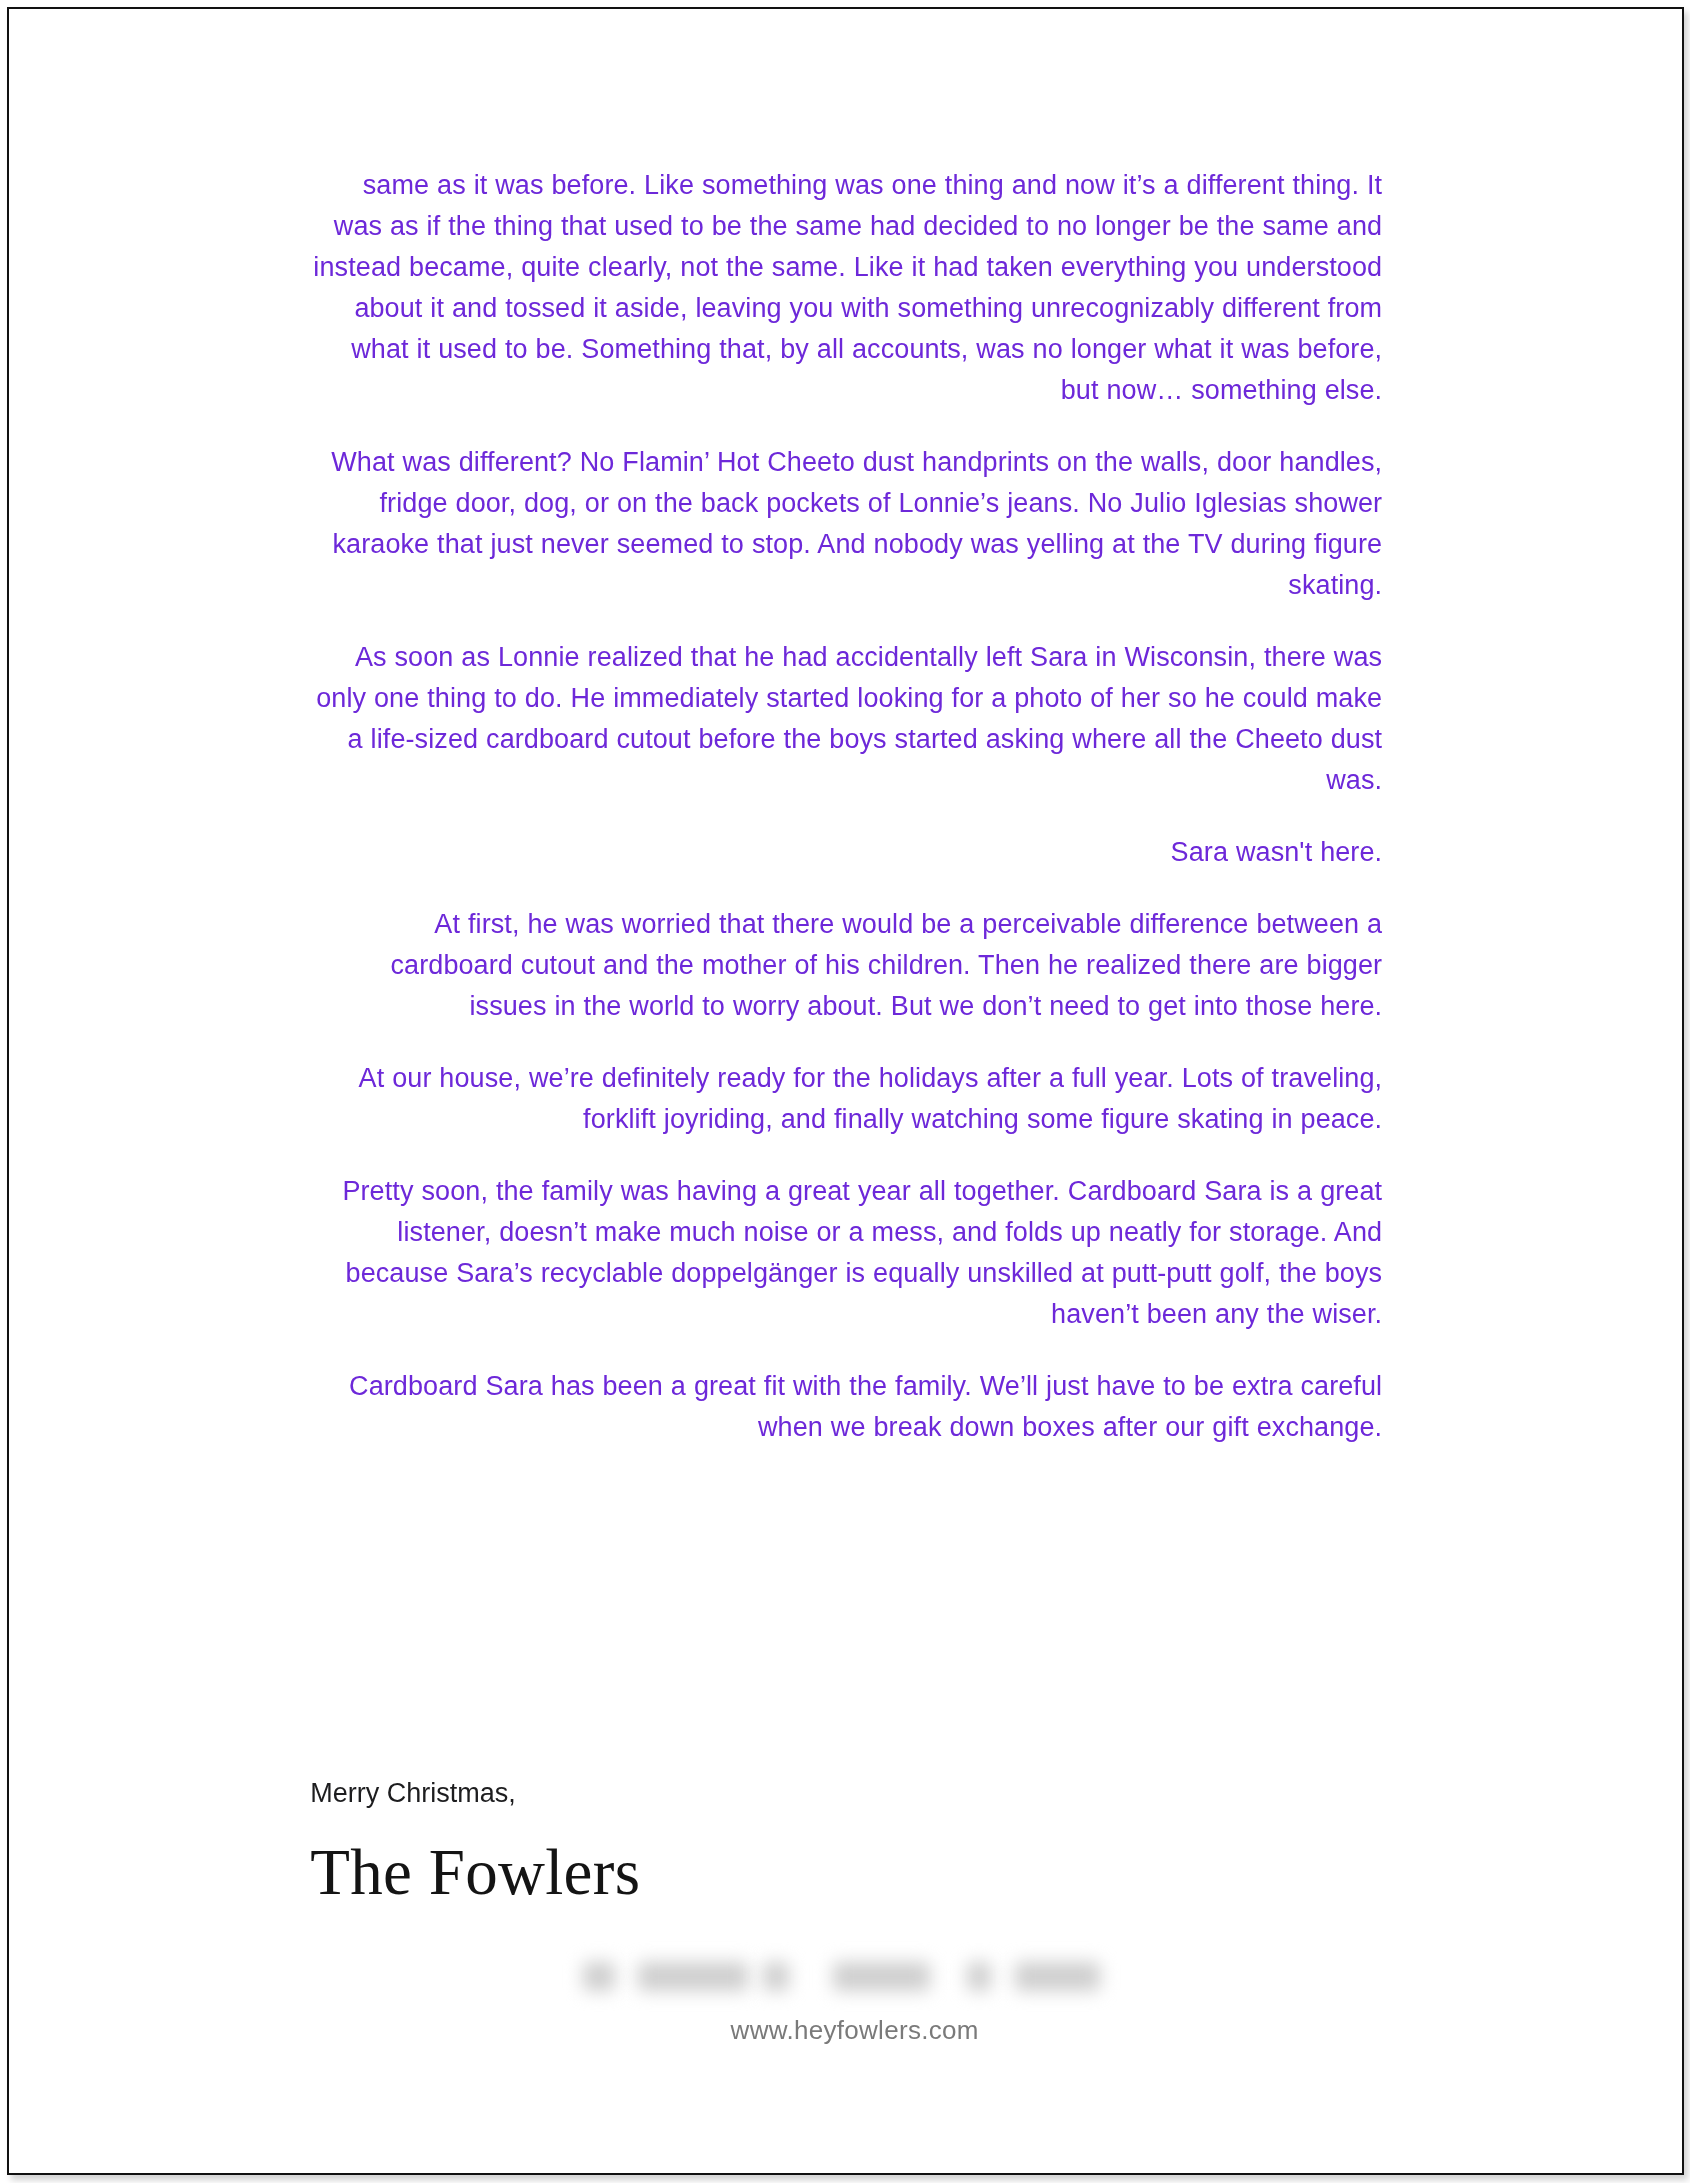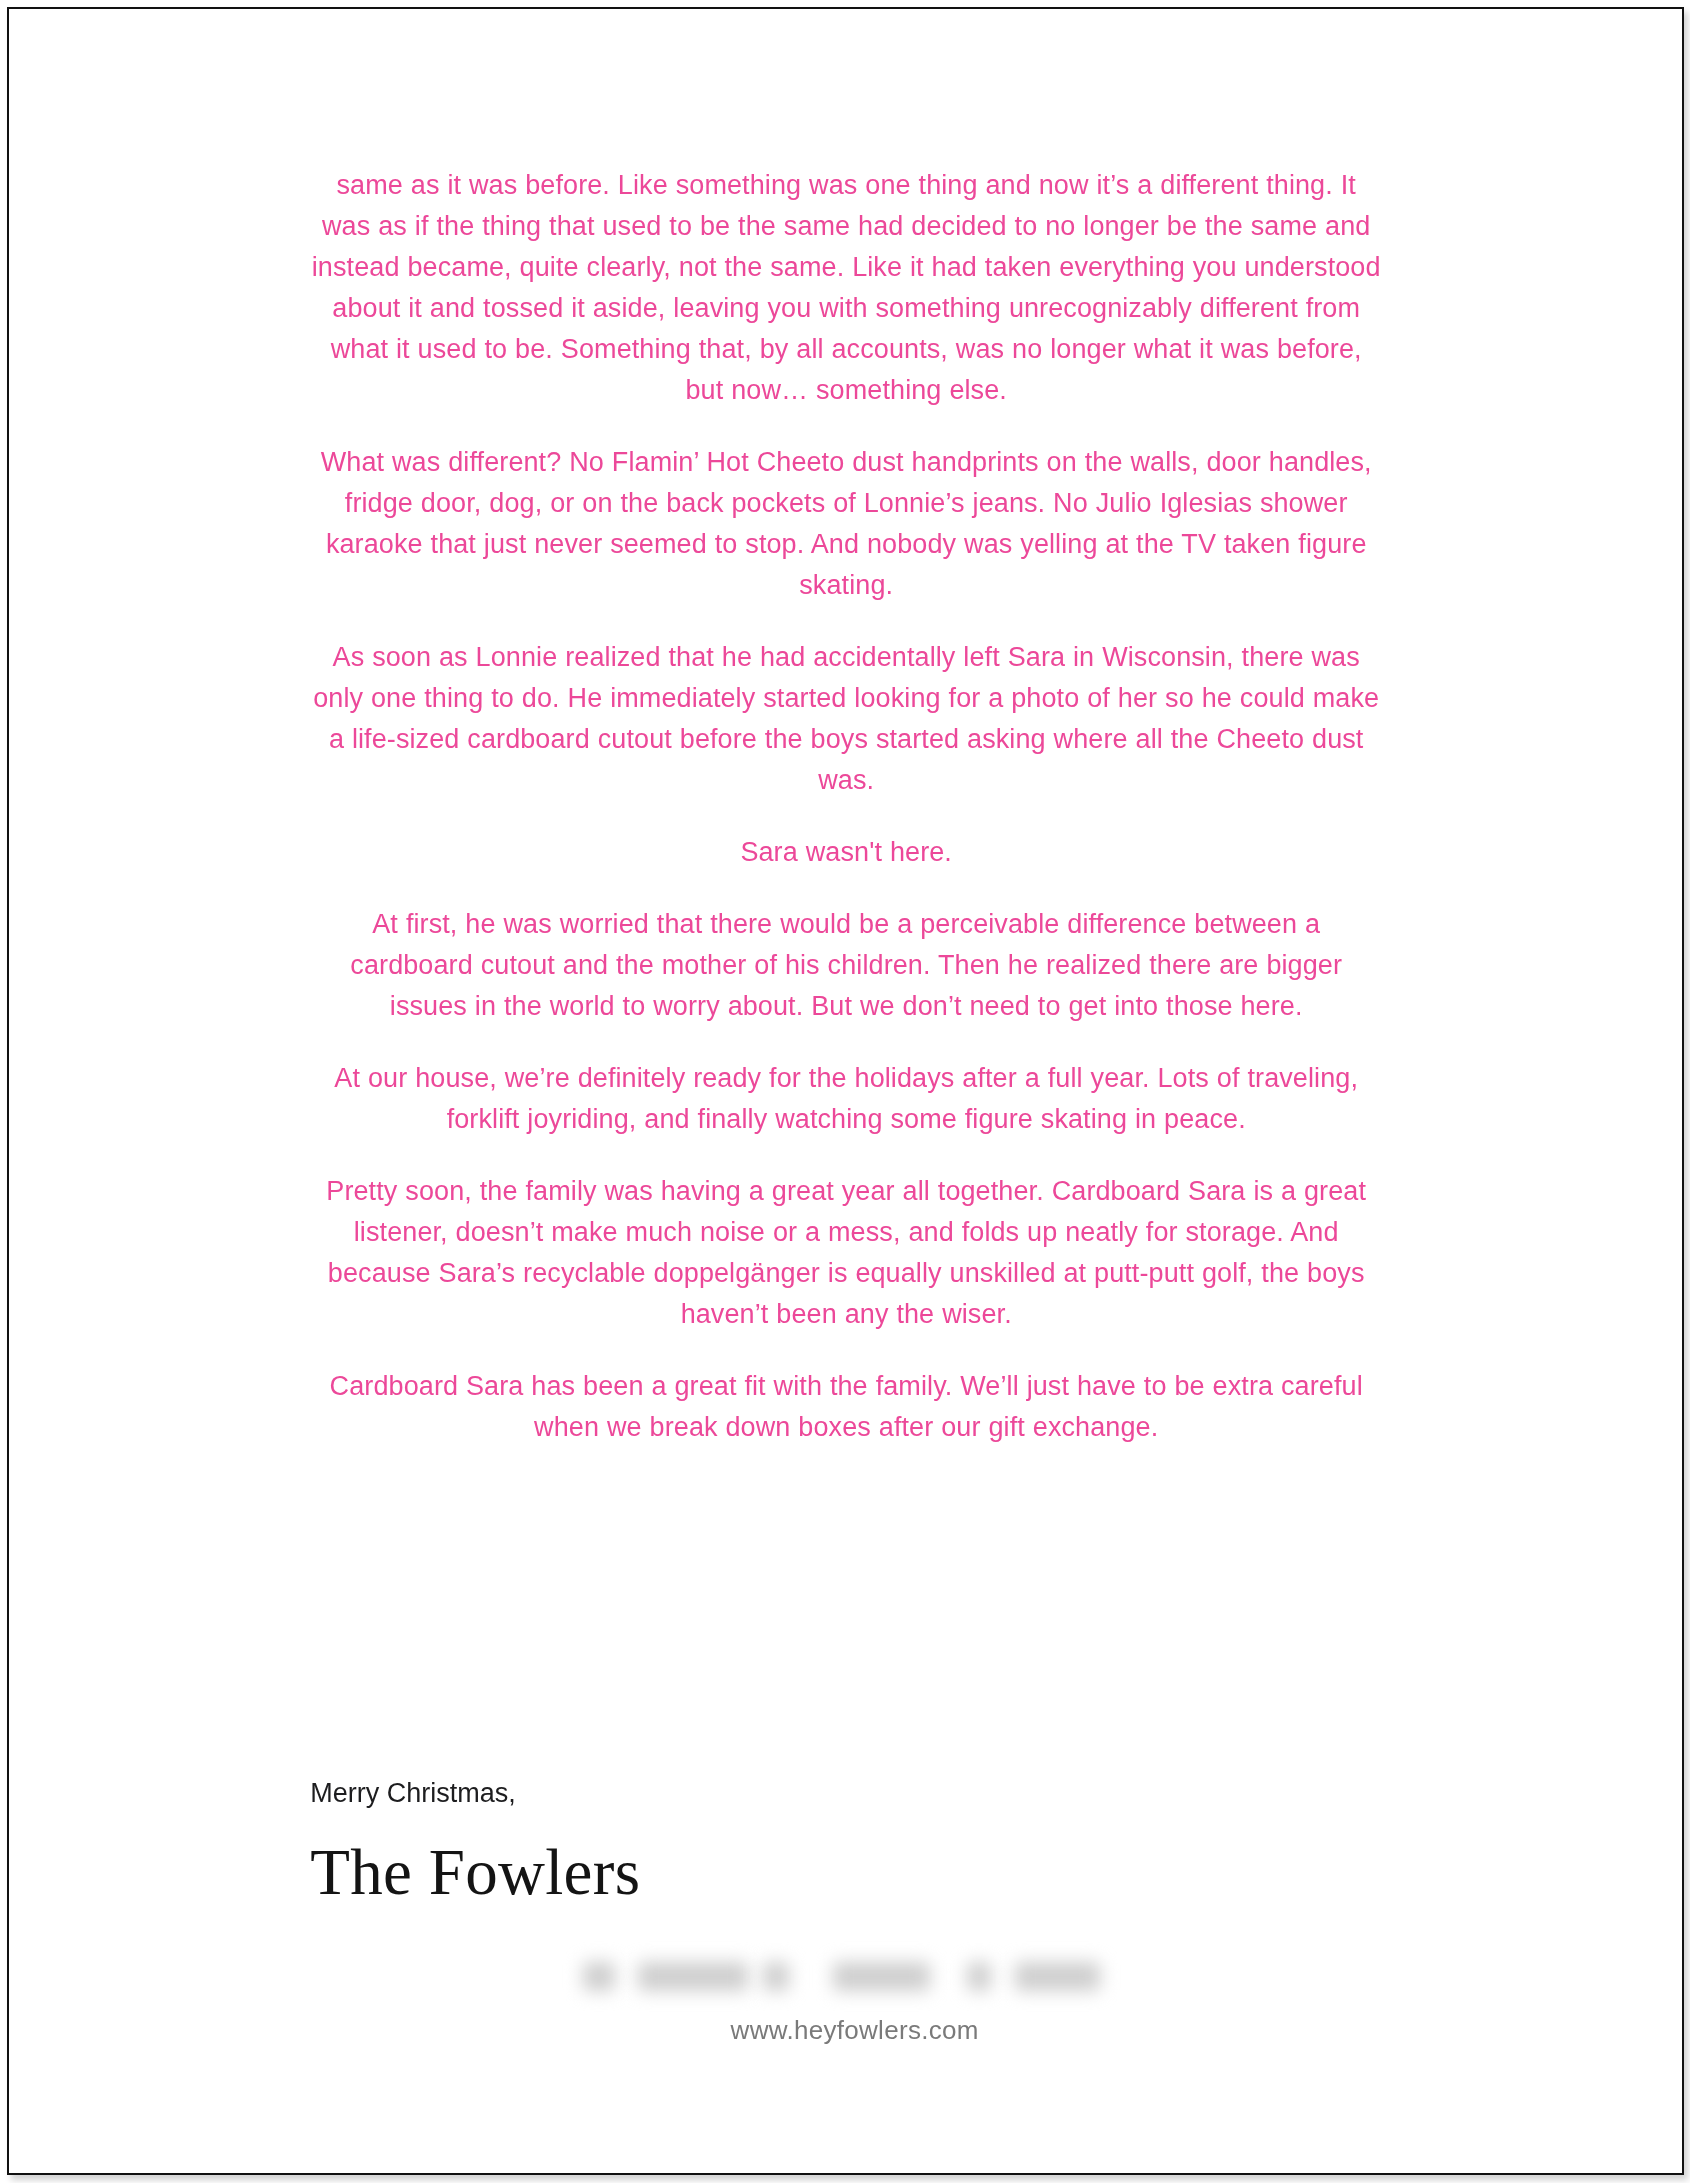--- a/index.html
+++ b/index.html
@@ -33,25 +33,25 @@
     position: absolute;
     left: 301px;
     top: 156px;
     width: 1072px;
   }
 
   .para {
     font-family: "Liberation Sans", "DejaVu Sans", sans-serif;
     font-size: 27px;
     line-height: 41px;
-    color: #ec4899;
+    color: #6d28d9;
     font-weight: 400;
     letter-spacing: 0.1px;
     margin: 0 0 31px 0;
-    text-align: center;
+    text-align: right;
     word-spacing: 0.3px;
   }
 
   .para:last-of-type { margin-bottom: 0; margin-top: 20px; }
 
   #signature-block {
     position: absolute;
     left: 301px;
     top: 1764px;
     width: 1072px;
@@ -118,21 +118,21 @@
 </style>
 </head>
 <body>
 
 <div id="page-wrap">
 
   <div id="page-sheet">
 
     <div id="letter-body">
       <p class="para">same as it was before. Like something was one thing and now it’s a different thing. It was as if the thing that used to be the same had decided to no longer be the same and instead became, quite clearly, not the same. Like it had taken everything you understood about it and tossed it aside, leaving you with something unrecognizably different from what it used to be. Something that, by all accounts, was no longer what it was before, but now… something else.</p>
-      <p class="para">What was different? No Flamin’ Hot Cheeto dust handprints on the walls, door handles, fridge door, dog, or on the back pockets of Lonnie’s jeans. No Julio Iglesias shower karaoke that just never seemed to stop. And nobody was yelling at the TV taken figure skating.</p>
+      <p class="para">What was different? No Flamin’ Hot Cheeto dust handprints on the walls, door handles, fridge door, dog, or on the back pockets of Lonnie’s jeans. No Julio Iglesias shower karaoke that just never seemed to stop. And nobody was yelling at the TV during figure skating.</p>
       <p class="para">As soon as Lonnie realized that he had accidentally left Sara in Wisconsin, there was only one thing to do. He immediately started looking for a photo of her so he could make a life-sized cardboard cutout before the boys started asking where all the Cheeto dust was.</p>
       <p class="para">Sara wasn't here.</p>
       <p class="para">At first, he was worried that there would be a perceivable difference between a cardboard cutout and the mother of his children. Then he realized there are bigger issues in the world to worry about. But we don’t need to get into those here.</p>
       <p class="para">At our house, we’re definitely ready for the holidays after a full year. Lots of traveling, forklift joyriding, and finally watching some figure skating in peace.</p>
       <p class="para">Pretty soon, the family was having a great year all together. Cardboard Sara is a great listener, doesn’t make much noise or a mess, and folds up neatly for storage. And because Sara’s recyclable doppelgänger is equally unskilled at putt-putt golf, the boys haven’t been any the wiser.</p>
       <p class="para">Cardboard Sara has been a great fit with the family. We’ll just have to be extra careful when we break down boxes after our gift exchange.</p>
     </div>
 
     <div id="signature-block">
       <p id="closing-line">Merry Christmas,</p>

